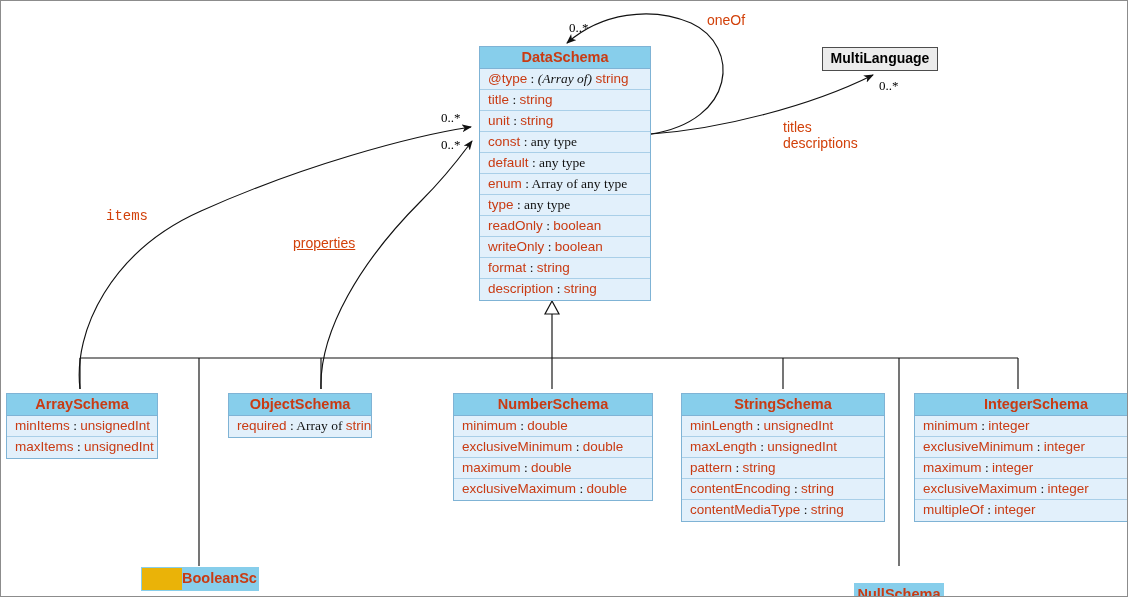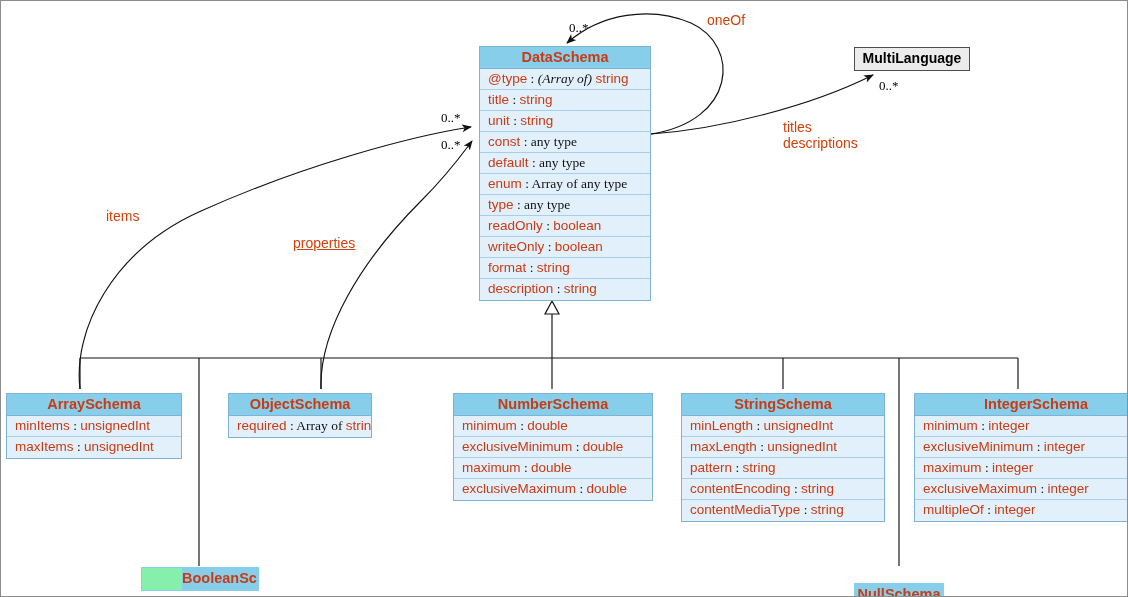--- a/index.html
+++ b/index.html
@@ -21,21 +21,21 @@
   svg.edges {
     position: absolute;
     left: 0; top: 0;
     width: 1128px; height: 597px;
     pointer-events: none;
   }
   
   .cls {
     position: absolute;
     border: 1px solid #7fb3d5;
-    background: #86efac;
+    background: #eab308;
     box-shadow: 0 0 0 0 transparent;
   }
   .cls .title {
     background: #87ceeb;
     color: #c93b13;
     font-weight: bold;
     font-size: 14.5px;
     text-align: center;
     line-height: 21px;
     height: 22px;
@@ -154,25 +154,25 @@
         <div class="row"><span class="nm">default</span><span class="sep"> : </span><span class="plain">any type</span></div>
         <div class="row"><span class="nm">enum</span><span class="sep"> : </span><span class="plain">Array of any type</span></div>
         <div class="row"><span class="nm">type</span><span class="sep"> : </span><span class="plain">any type</span></div>
         <div class="row"><span class="nm">readOnly</span><span class="sep"> : </span><span class="ty">boolean</span></div>
         <div class="row"><span class="nm">writeOnly</span><span class="sep"> : </span><span class="ty">boolean</span></div>
         <div class="row"><span class="nm">format</span><span class="sep"> : </span><span class="ty">string</span></div>
         <div class="row"><span class="nm">description</span><span class="sep"> : </span><span class="ty">string</span></div>
       </div>
   </div>
 
-  <div class="cls plainbox titleonly" style="left:821px; top:46px; width:116px;margin-left:32px;">
+  <div class="cls plainbox titleonly" style="left:821px; top:46px; width:116px;">
     <div class="title">MultiLanguage</div>
   </div>
 
-  <div class="cls" style="left:5px; top:392px; width:176px;">
+  <div class="cls" style="left:5px; top:392px; width:152px;">
     <div class="title">ArraySchema</div>
     <div class="rows">
         <div class="row"><span class="nm">minItems</span><span class="sep"> : </span><span class="ty">unsignedInt</span></div>
         <div class="row"><span class="nm">maxItems</span><span class="sep"> : </span><span class="ty">unsignedInt</span></div>
       </div>
   </div>
 
   <div class="cls" style="left:227px; top:392px; width:144px;">
     <div class="title">ObjectSchema</div>
     <div class="rows">
@@ -219,21 +219,21 @@
   <div class="cls titleonly" style="left:853px; top:566px; width:90px; border-color:#87ceeb;margin-top:16px;">
     <div class="title">NullSchema</div>
   </div>
 
   <div class="lbl" style="left:706px; top:11px;">oneOf</div>
 
   <div class="lbl" style="left:782px; top:118px;">titles</div>
 
   <div class="lbl" style="left:782px; top:134px;">descriptions</div>
 
-  <div class="lbl" style="left:105px; top:207px;">items</div>
+  <div class="lbl" style="left:105px; top:207px;font-family:Liberation Mono, monospace;">items</div>
 
   <div class="lbl" style="left:292px; top:234px;text-decoration:underline;">properties</div>
 
   <div class="mult" style="left:568px; top:19px;">0..*</div>
 
   <div class="mult" style="left:878px; top:77px;">0..*</div>
 
   <div class="mult" style="left:440px; top:109px;">0..*</div>
 
   <div class="mult" style="left:440px; top:136px;">0..*</div>

